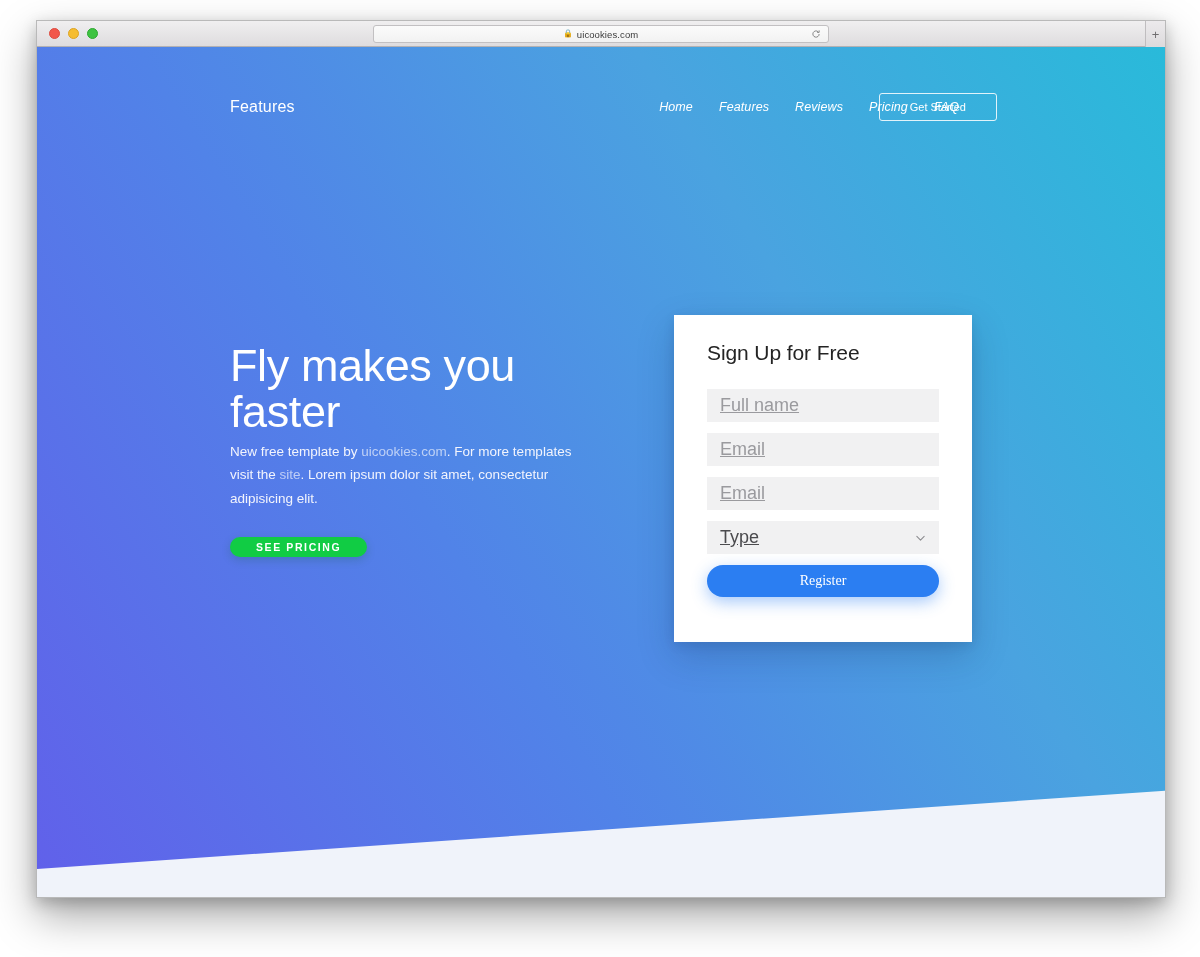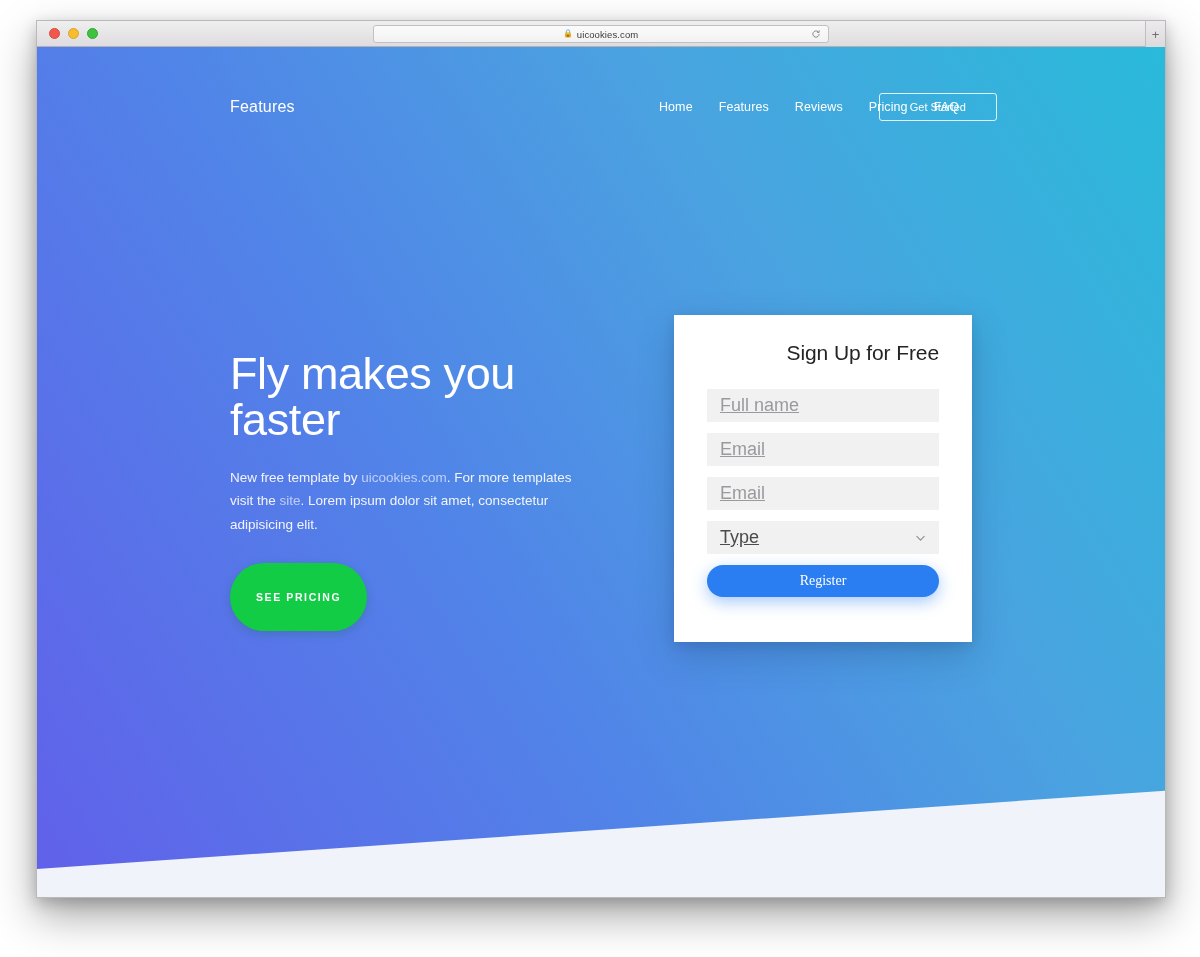--- a/index.html
+++ b/index.html
@@ -83,72 +83,72 @@
     position:absolute; left:0; right:0; top:45px;
     height:30px;
     display:flex; align-items:center;
   }
   #brand-logo{
     position:absolute; left:193px;
     font-size:16px; color:#ffffff; font-weight:300; letter-spacing:.2px;
   }
   #nav-links{
     position:absolute; right:206px;
-    display:flex; align-items:center; gap:26px;
+    display:flex; align-items:center; gap:26px;font-style:italic;
   }
   .nav-link{
     font-size:12.5px; color:#ffffff; font-weight:400;
     text-decoration:none; white-space:nowrap; letter-spacing:.1px;
   }
   #get-started-button{
     position:absolute; right:168px;
     padding:7px 30px;
     border:1px solid rgba(255,255,255,.85);
     border-radius:3px;
     color:#ffffff; font-size:11px;
     background:transparent;
     white-space:nowrap;
   }
 
   
   #hero-copy{
-    position:absolute; left:193px; top:304px; width:380px;
+    position:absolute; left:193px; top:296px; width:380px;
   }
   #hero-title{
     font-size:45px; line-height:1.03; font-weight:300;
     color:#ffffff; letter-spacing:-.4px;
   }
   #hero-paragraph{
-    margin-top:22px;
+    margin-top:4px;
     font-size:13.5px; line-height:1.75; font-weight:400;
     color:#f2f4fd; width:350px;
   }
   .muted-link{ color:rgba(255,255,255,.62); text-decoration:none; }
   #see-pricing-button{
     display:inline-block;
     margin-top:26px;
     background:#11cc44;
     color:#ffffff;
     font-size:10.5px; font-weight:700; letter-spacing:1.6px;
-    padding:28px 26px;
+    padding:4px 26px;
     border-radius:40px;
     text-transform:uppercase;
     box-shadow:0 3px 10px rgba(0,90,30,.20);
   }
 
   
   #signup-card{
     position:absolute; left:637px; top:268px;
     width:298px; height:327px;
     background:#ffffff;
     box-shadow:0 14px 34px rgba(20,40,90,.22), 0 3px 10px rgba(20,40,90,.12);
     padding:26px 33px 0 33px;
   }
   #signup-title{
-    text-align:right;
+    text-align:left;
     font-size:21px; font-weight:300; color:#242424;
     letter-spacing:-.1px;
     margin-bottom:24px;
   }
   .form-field{
     position:relative;
     width:100%; height:33px;
     background:#f1f1f2;
     margin-bottom:11px;
     display:flex; align-items:center;

